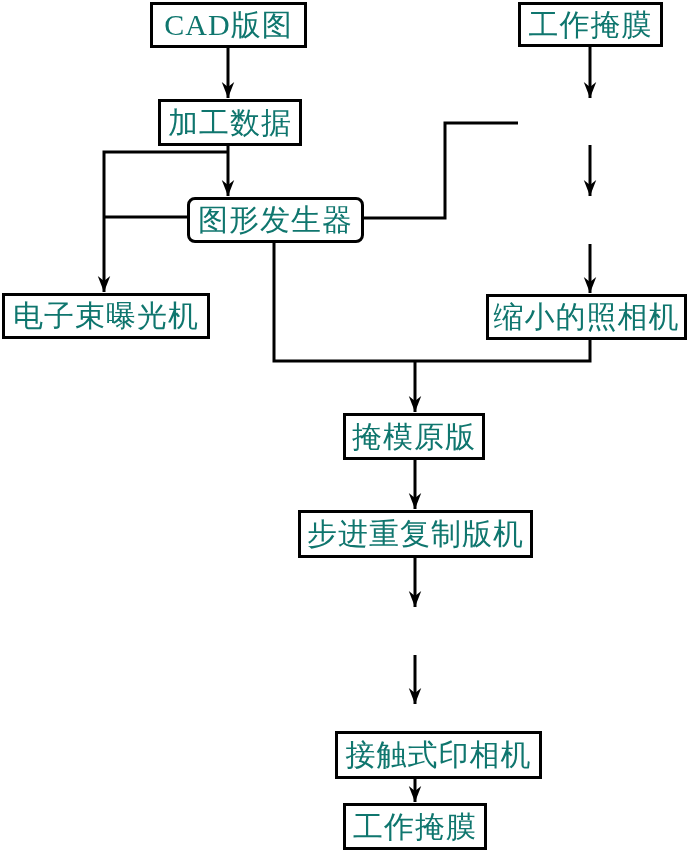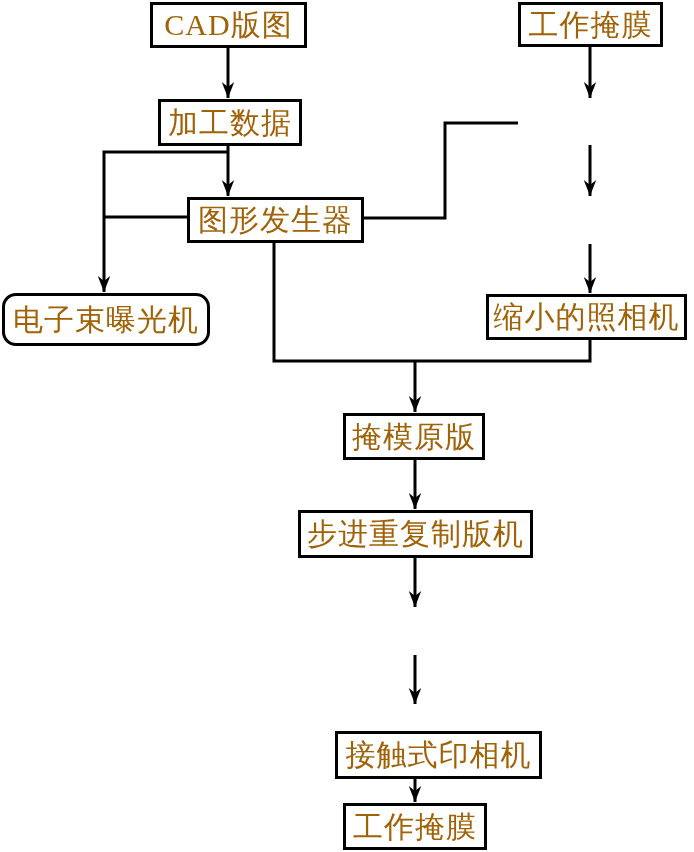--- a/index.html
+++ b/index.html
@@ -17,40 +17,40 @@
   }
   .node {
     position: absolute;
     box-sizing: border-box;
     border: 3.5px solid #000000;
     background: #ffffff;
     display: flex;
     align-items: center;
     justify-content: center;
     font-size: 30px;
-    color: #a16207;
+    color: #0f766e;
     white-space: nowrap;
     letter-spacing: 1px;
     line-height: 1;
     z-index: 2;
   }
   svg.wires {
     position: absolute;
     left: 0;
     top: 0;
     z-index: 1;
   }
   
   #n-cad            { left: 150px; top: 2px;   width: 157px; height: 46px; }
   #n-procdata       { left: 158px; top: 99px;  width: 144px; height: 47px; }
   #n-design         { left: 518px; top: 2px;   width: 145px; height: 45px; }
   #n-plotter        { left: 518px; top: 99px;  width: 145px; height: 46px; }
-  #n-patgen         { left: 187px; top: 197px; width: 177px; height: 46px; }
+  #n-patgen         { left: 187px; top: 197px; width: 177px; height: 46px; border-radius: 8px; }
   #n-enlarge        { left: 519px; top: 197px; width: 144px; height: 47px; }
-  #n-ebeam          { left: 2px;   top: 293px; width: 208px; height: 53px; border-radius: 14px; }
+  #n-ebeam          { left: 2px;   top: 293px; width: 208px; height: 46px; }
   #n-redcam         { left: 486px; top: 294px; width: 201px; height: 46px; }
   #n-maskmaster     { left: 343px; top: 413px; width: 142px; height: 47px; }
   #n-steprepeat     { left: 298px; top: 510px; width: 235px; height: 48px; }
   #n-mastermask     { left: 343px; top: 608px; width: 143px; height: 47px; }
   #n-contactprint   { left: 311px; top: 731px; width: 207px; height: 48px; margin-left: 24px; }
   #n-workmask       { left: 343px; top: 803px; width: 144px; height: 47px; }
 </style>
 </head>
 <body>
 

